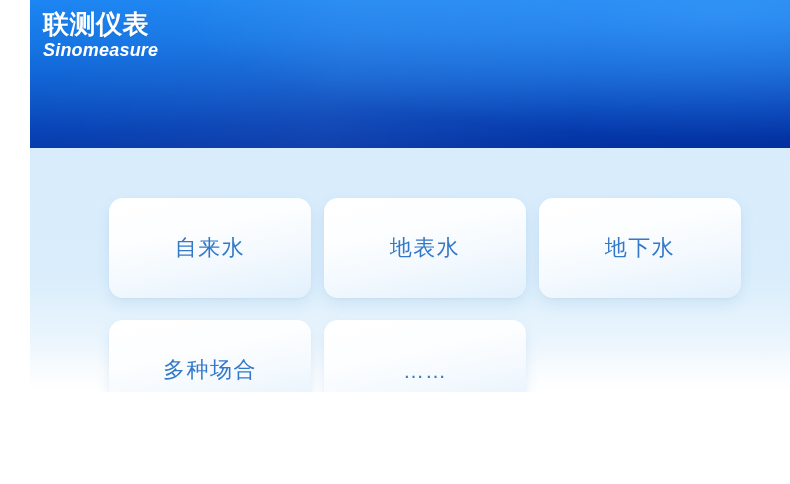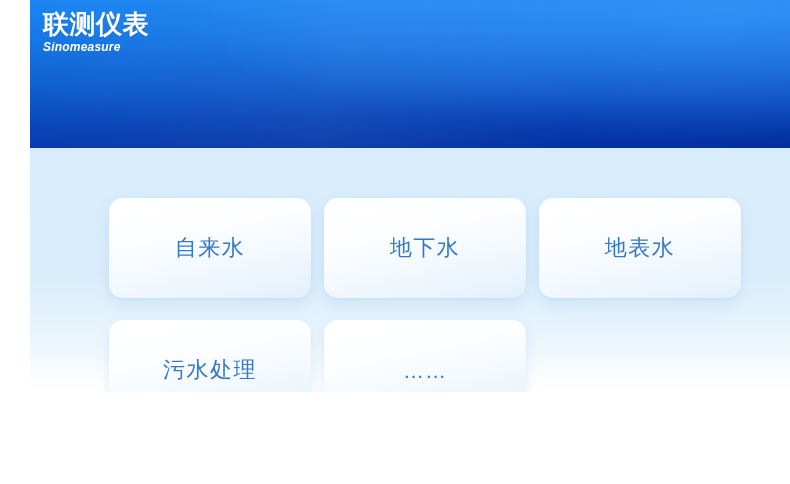--- a/index.html
+++ b/index.html
@@ -57,21 +57,21 @@
     font-size: 26px;
     font-weight: 700;
     letter-spacing: 0.5px;
     line-height: 1.05;
     text-shadow: 0 1px 1px rgba(0,0,0,0.10);
     white-space: nowrap;
   }
   #logo-en {
     display: block;
     color: #ffffff;
-    font-size: 12px;
+    font-size: 18px;
     font-weight: 700;
     font-style: italic;
     letter-spacing: 0.2px;
     margin-top: 3px;
     white-space: nowrap;
   }
 
   #banner-title {
     position: absolute;
     left: 126px;
@@ -149,29 +149,29 @@
   </div>
 
   <div id="body-area">
     <div id="card-grid">
 
       <div class="card">
         <span class="card-label">自来水</span>
       </div>
 
       <div class="card">
+        <span class="card-label">地表水</span>
+      </div>
+
+      <div class="card">
         <span class="card-label">地下水</span>
       </div>
 
       <div class="card">
-        <span class="card-label">地表水</span>
-      </div>
-
-      <div class="card">
-        <span class="card-label">污水处理</span>
+        <span class="card-label">多种场合</span>
       </div>
 
 
       <div class="card">
         <span class="card-label dots">……</span>
       </div>
 
     </div>
   </div>
 

